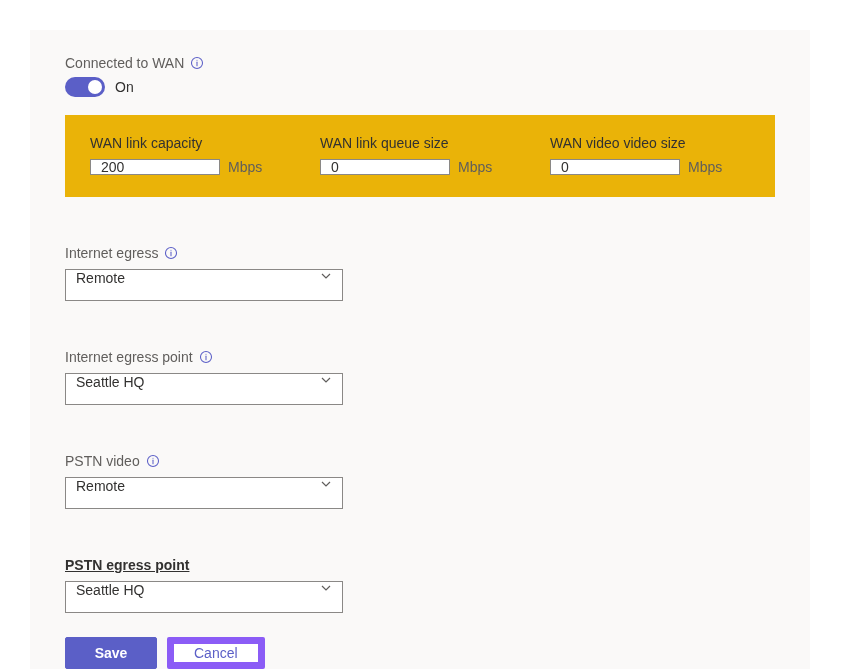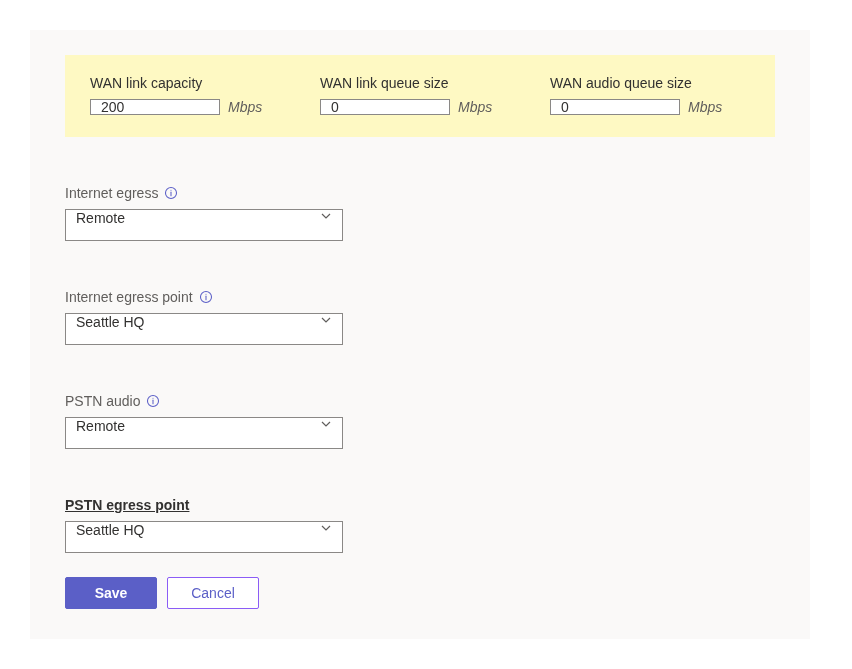--- a/index.html
+++ b/index.html
@@ -60,21 +60,21 @@
       width: 14px;
       height: 14px;
       border-radius: 50%;
       background: #fff;
     }
     .toggle-label {
       color: #323130;
       font-size: 14px;
     }
     .wan-box {
-      background: #fef9c3;
+      background: #eab308;
       padding: 20px 25px 22px 25px;
       display: flex;
       gap: 30px;
       margin-bottom: 22px;
     }
     .wan-field {
       display: flex;
       flex-direction: column;
       gap: 8px;
       flex: 1;
@@ -94,21 +94,20 @@
       background: #fff;
       padding: 0 10px;
       font-size: 14px;
       color: #323130;
       width: 130px;
       font-family: inherit;
     }
     .unit {
       color: #605e5c;
       font-size: 14px;
-      font-style: italic;
     }
     .field-group {
       margin-bottom: 18px;
       margin-top: 48px;
     }
     .field-group .label-with-info {
       margin-bottom: 8px;
     }
     .select {
       width: 278px;
@@ -145,46 +144,64 @@
     }
     .btn-primary {
       background: #5b5fc7;
       color: #fff;
       border: 1px solid #5b5fc7;
       font-weight: 600;
     }
     .btn-secondary {
       background: #fff;
       color: #5b5fc7;
-      border: 1px solid #8b5cf6;
+      border: 7px solid #8b5cf6;
     }
   </style>
 </head>
 <body>
 
 <div class="panel">
 
+  <div class="wan-header">
+    <div class="label-with-info">
+      <span>Connected to WAN</span>
+      <span class="info-icon">
+        <svg viewBox="0 0 16 16" fill="none" stroke="#5b5fc7" stroke-width="1.2">
+          <circle cx="8" cy="8" r="6.3"></circle>
+          <line x1="8" y1="7" x2="8" y2="11" stroke-linecap="round"></line>
+          <circle cx="8" cy="4.8" r="0.6" fill="#5b5fc7" stroke="none"></circle>
+        </svg>
+      </span>
+    </div>
+    <div class="toggle-row">
+      <div class="toggle">
+        <div class="toggle-knob"></div>
+      </div>
+      <span class="toggle-label">On</span>
+    </div>
+  </div>
 
   <div class="wan-box">
     <div class="wan-field">
       <span class="wan-field-label">WAN link capacity</span>
       <div class="input-with-unit">
         <input type="text" class="text-input" value="200" style="">
         <span class="unit">Mbps</span>
       </div>
     </div>
     <div class="wan-field">
       <span class="wan-field-label">WAN link queue size</span>
       <div class="input-with-unit">
         <input type="text" class="text-input" value="0" style="">
         <span class="unit">Mbps</span>
       </div>
     </div>
     <div class="wan-field">
-      <span class="wan-field-label">WAN audio queue size</span>
+      <span class="wan-field-label">WAN video video size</span>
       <div class="input-with-unit">
         <input type="text" class="text-input" value="0" style="">
         <span class="unit">Mbps</span>
       </div>
     </div>
   </div>
 
   <div class="field-group">
     <div class="label-with-info">
       <span>Internet egress</span>
@@ -222,21 +239,21 @@
       <span class="chevron">
         <svg viewBox="0 0 12 12" fill="none" stroke="#605e5c" stroke-width="1.2">
             <polyline points="2,4 6,8 10,4"></polyline>
           </svg>
       </span>
     </div>
   </div>
 
   <div class="field-group">
     <div class="label-with-info">
-      <span>PSTN audio</span>
+      <span>PSTN video</span>
       <span class="info-icon">
         <svg viewBox="0 0 16 16" fill="none" stroke="#5b5fc7" stroke-width="1.2">
           <circle cx="8" cy="8" r="6.3"></circle>
             <line x1="8" y1="7" x2="8" y2="11" stroke-linecap="round"></line>
             <circle cx="8" cy="4.8" r="0.6" fill="#5b5fc7" stroke="none"></circle>
         </svg>
       </span>
     </div>
     <div class="select">
       <span>Remote</span>

